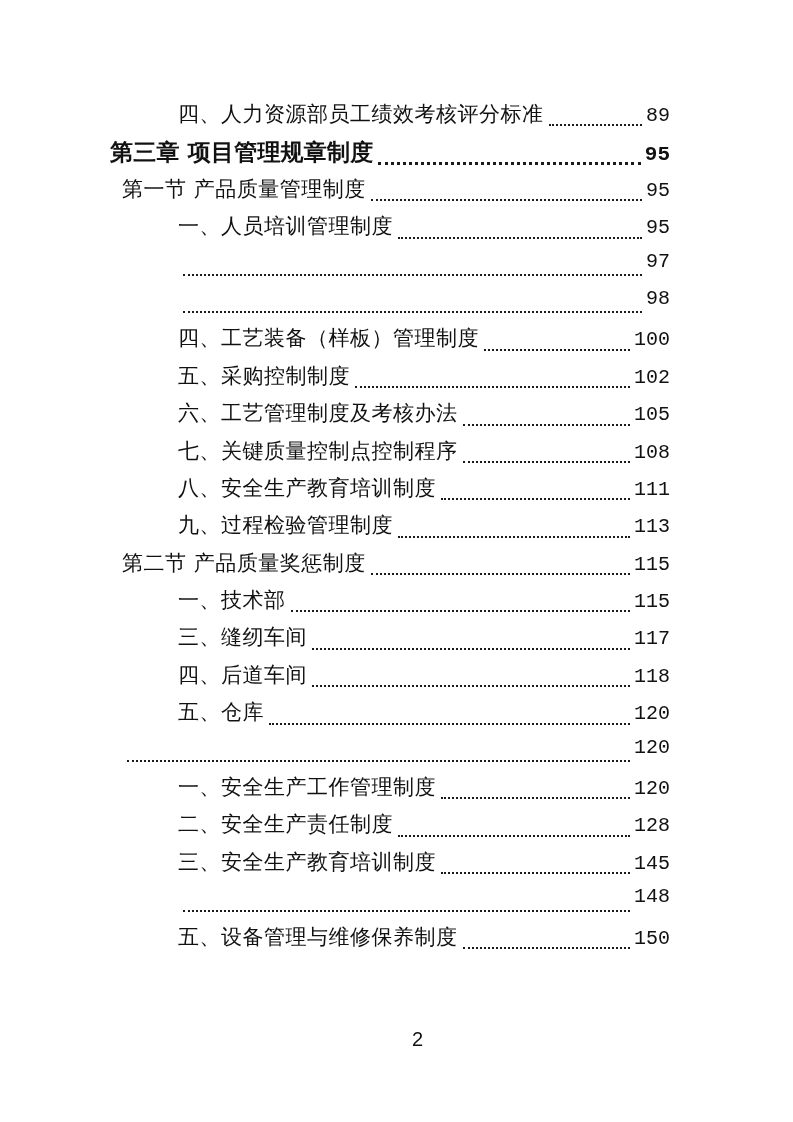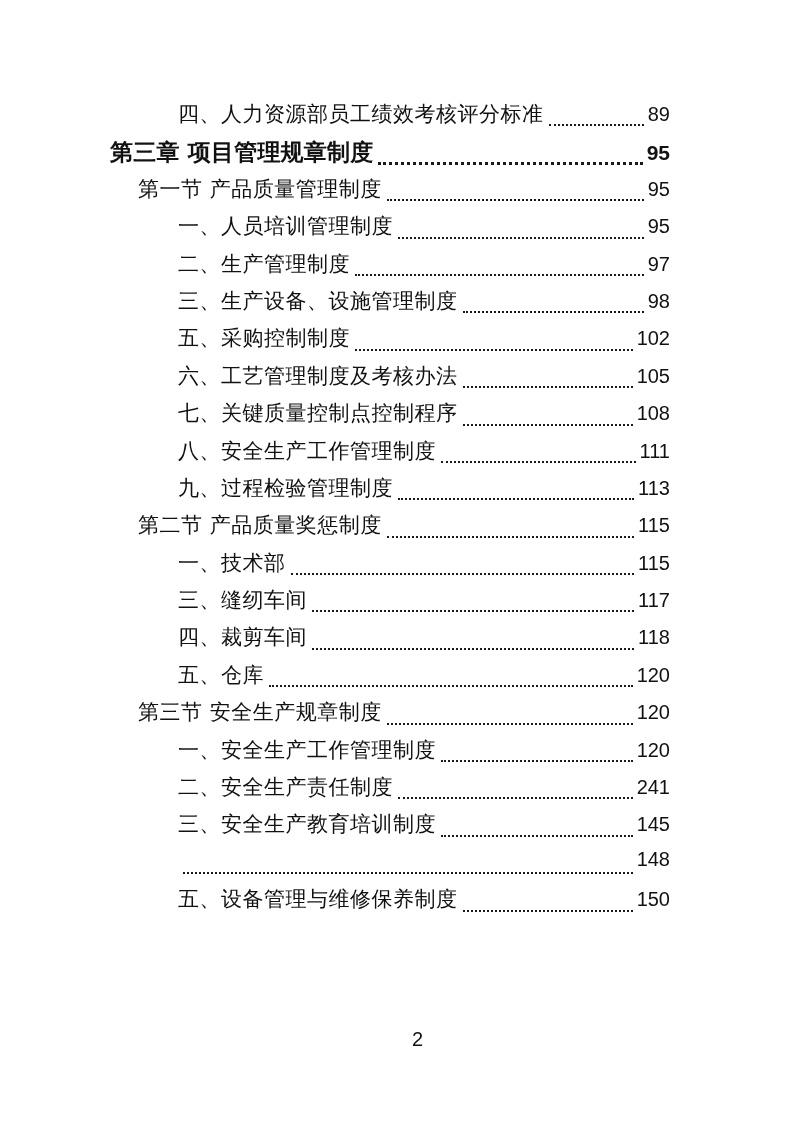--- a/index.html
+++ b/index.html
@@ -26,38 +26,38 @@
     font-size: 21px;
     letter-spacing: 0.5px;
     white-space: nowrap;
     cursor: pointer;
   }
   .toc-row[data-level="chapter"] {
     font-weight: 700;
     font-size: 23px;
     letter-spacing: 0.2px;
   }
-  .toc-row[data-level="section"] { margin-left: 28px; }
+  .toc-row[data-level="section"] { margin-left: 12px; }
   .toc-row[data-level="item"]    { margin-left: 68px; }
   .toc-text {
     font-family: "DejaVu Serif", "Liberation Serif", serif;
   }
   .leader {
     flex: 1 1 auto;
     min-width: 12px;
     border-bottom: 2px dotted #1a1a1a;
     align-self: flex-end;
     margin: 0 4px 11px 5px;
   }
   .toc-row[data-level="chapter"] .leader {
     border-bottom-width: 3px;
     margin-bottom: 10px;
   }
   .toc-page {
-    font-family: Liberation Sans, sans-serif;
+    font-family: Liberation Mono, monospace;
     font-size: 20px;
     letter-spacing: 0;
     text-align: left;
   }
   .toc-row[data-level="chapter"] .toc-page { font-size: 21px; }
   .page-number {
     position: absolute;
     top: 1028px;
     left: 0;
     width: 100%;
@@ -93,52 +93,55 @@
         <span class="toc-page">95</span>
       </div>
 
       <div class="toc-row" data-level="item">
         <span class="toc-text">一、人员培训管理制度</span>
         <span class="leader"></span>
         <span class="toc-page">95</span>
       </div>
 
       <div class="toc-row" data-level="item">
-        <span class="toc-text">二、生产管理制度</span>
         <span class="leader"></span>
         <span class="toc-page">97</span>
       </div>
 
       <div class="toc-row" data-level="item">
-        <span class="toc-text">三、生产设备、设施管理制度</span>
         <span class="leader"></span>
         <span class="toc-page">98</span>
       </div>
 
+      <div class="toc-row" data-level="item">
+        <span class="toc-text">四、工艺装备（样板）管理制度</span>
+        <span class="leader"></span>
+        <span class="toc-page">100</span>
+      </div>
 
       <div class="toc-row" data-level="item">
         <span class="toc-text">五、采购控制制度</span>
         <span class="leader"></span>
         <span class="toc-page">102</span>
       </div>
 
       <div class="toc-row" data-level="item">
         <span class="toc-text">六、工艺管理制度及考核办法</span>
         <span class="leader"></span>
         <span class="toc-page">105</span>
       </div>
 
       <div class="toc-row" data-level="item">
         <span class="toc-text">七、关键质量控制点控制程序</span>
         <span class="leader"></span>
         <span class="toc-page">108</span>
       </div>
 
       <div class="toc-row" data-level="item">
-        <span class="toc-text">八、安全生产工作管理制度</span>
+        <span class="toc-text">八、安全生产教育培训制度</span>
         <span class="leader"></span>
         <span class="toc-page">111</span>
       </div>
 
       <div class="toc-row" data-level="item">
         <span class="toc-text">九、过程检验管理制度</span>
         <span class="leader"></span>
         <span class="toc-page">113</span>
       </div>
 
@@ -155,47 +158,46 @@
       </div>
 
 
       <div class="toc-row" data-level="item">
         <span class="toc-text">三、缝纫车间</span>
         <span class="leader"></span>
         <span class="toc-page">117</span>
       </div>
 
       <div class="toc-row" data-level="item">
-        <span class="toc-text">四、裁剪车间</span>
+        <span class="toc-text">四、后道车间</span>
         <span class="leader"></span>
         <span class="toc-page">118</span>
       </div>
 
       <div class="toc-row" data-level="item">
         <span class="toc-text">五、仓库</span>
         <span class="leader"></span>
         <span class="toc-page">120</span>
       </div>
 
       <div class="toc-row" data-level="section">
-        <span class="toc-text">第三节 安全生产规章制度</span>
         <span class="leader"></span>
         <span class="toc-page">120</span>
       </div>
 
       <div class="toc-row" data-level="item">
         <span class="toc-text">一、安全生产工作管理制度</span>
         <span class="leader"></span>
         <span class="toc-page">120</span>
       </div>
 
       <div class="toc-row" data-level="item">
         <span class="toc-text">二、安全生产责任制度</span>
         <span class="leader"></span>
-        <span class="toc-page">241</span>
+        <span class="toc-page">128</span>
       </div>
 
       <div class="toc-row" data-level="item">
         <span class="toc-text">三、安全生产教育培训制度</span>
         <span class="leader"></span>
         <span class="toc-page">145</span>
       </div>
 
       <div class="toc-row" data-level="item">
         <span class="leader"></span>

